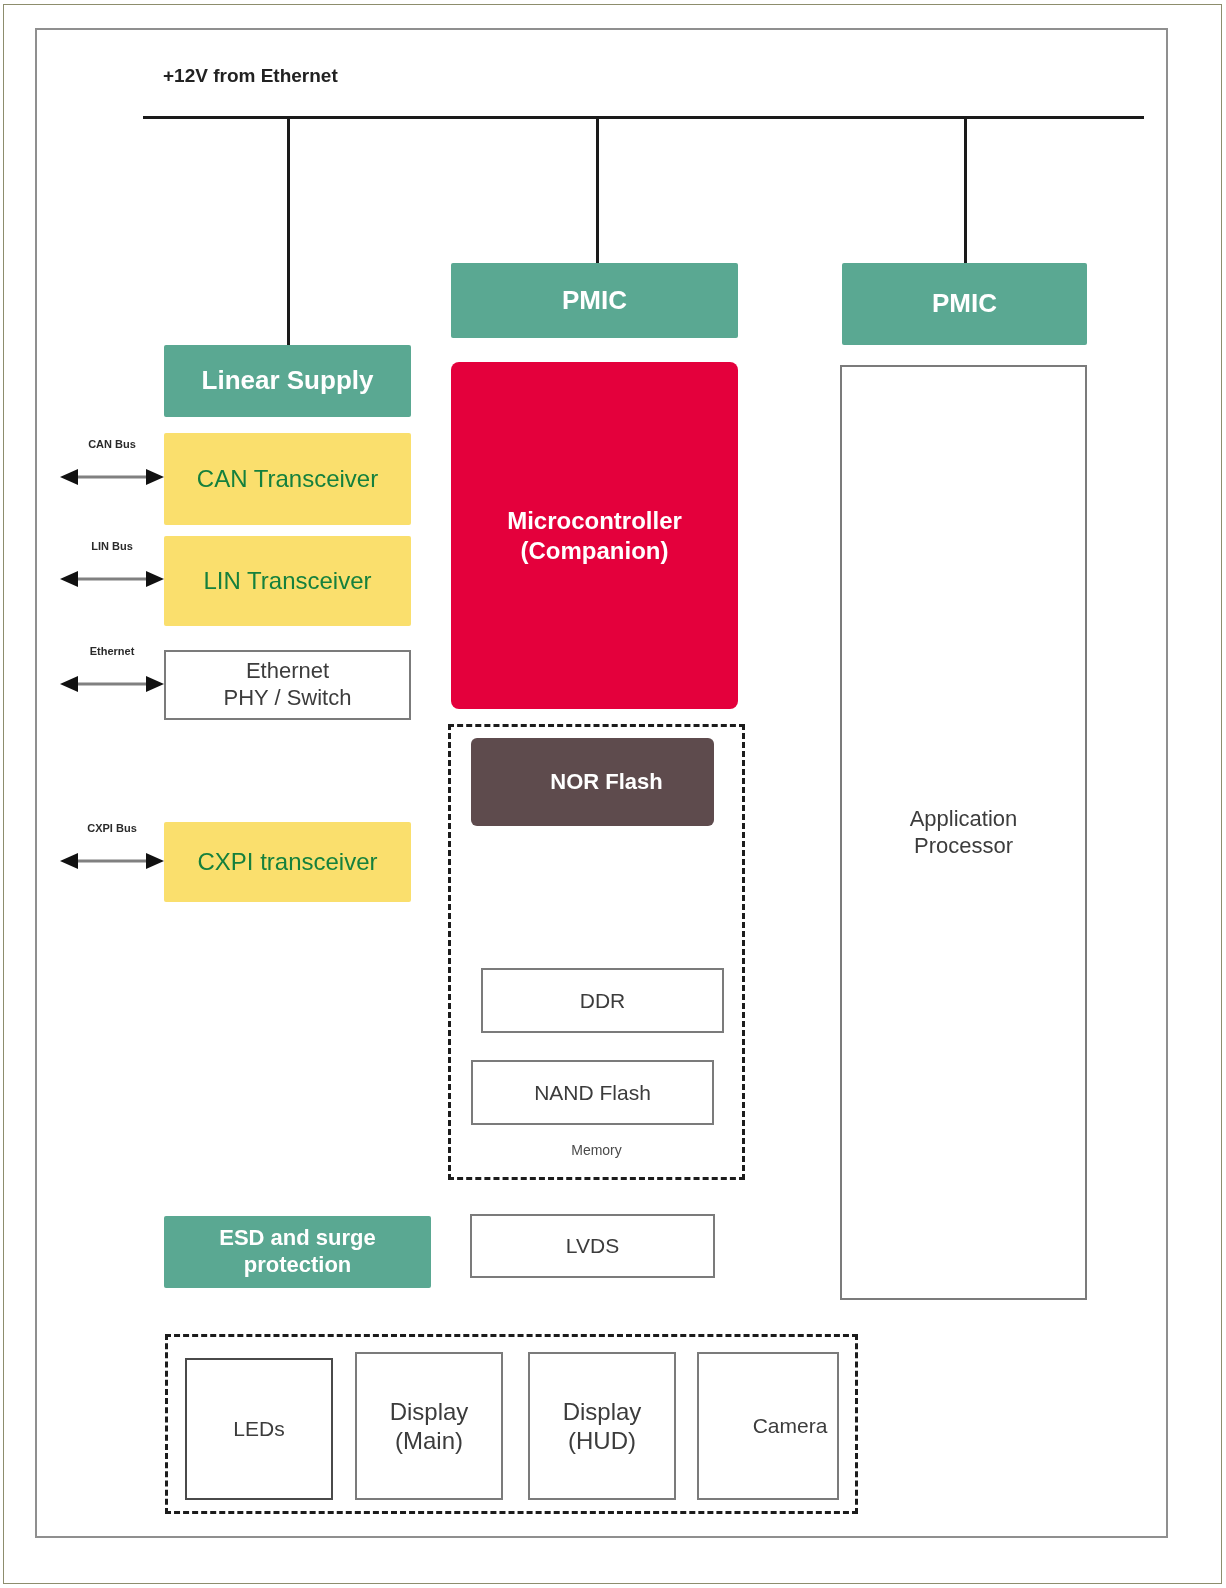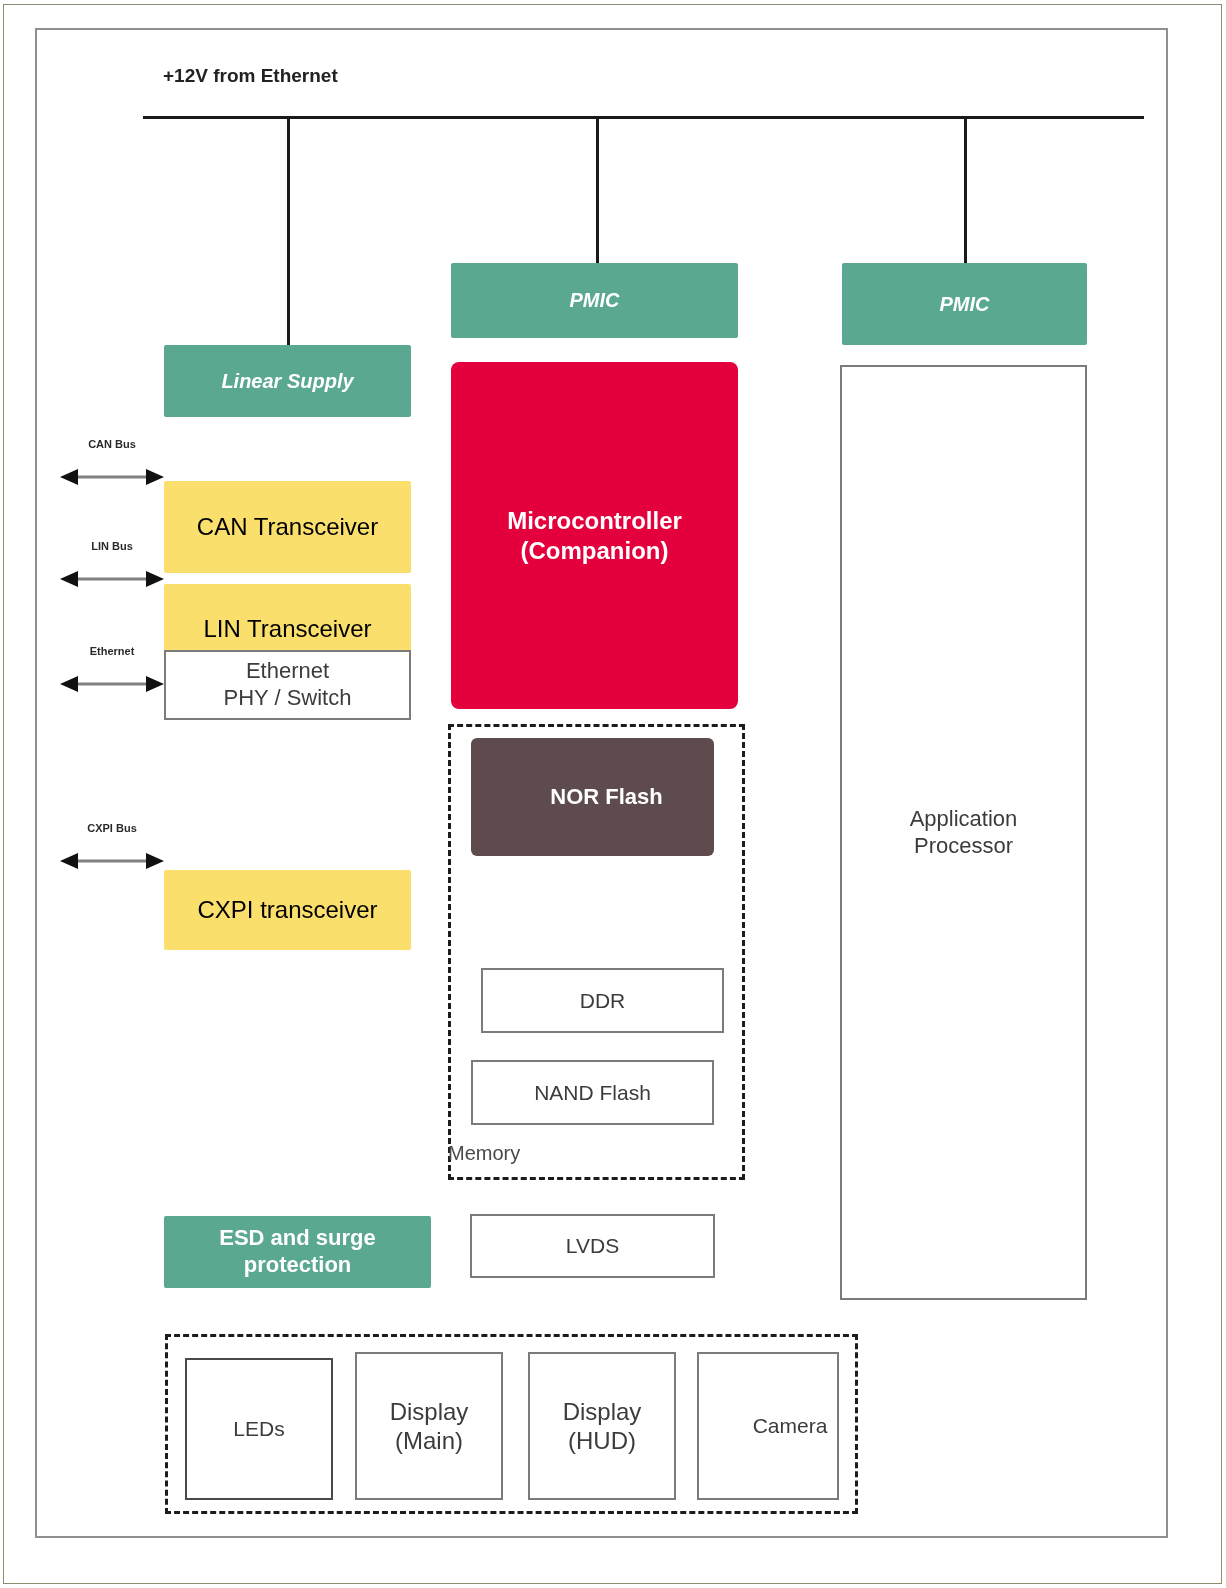--- a/index.html
+++ b/index.html
@@ -52,23 +52,22 @@
   .blk .lbl { display: block; width: 100%; }
 
   .teal {
     background: #5aa892;
     color: #ffffff;
     font-weight: bold;
     border-radius: 2px;
   }
   .yellow {
     background: #fadf6d;
-    color: #000000;
+    color: #15803d;
     border-radius: 2px;
-    margin-top: 48px;
   }
   .red {
     background: #e4003c;
     color: #ffffff;
     font-weight: bold;
     border-radius: 8px;
   }
   .brown {
     background: #5e4b4d;
     color: #ffffff;
@@ -116,28 +115,28 @@
 
   
   .dashed {
     position: absolute;
     box-sizing: border-box;
     border: 3px dashed #1c1c1c;
     background: transparent;
   }
   .group-caption {
     position: absolute;
-    text-align: left;
+    text-align: center;
     color: #4a4a4a;
-    font-size: 20px;
+    font-size: 14px;
   }
   .t20   { font-size: 24px; }
   .t21   { font-size: 21px; }
   .t22   { font-size: 22px; }
-  .t23   { font-size: 20px; font-style: italic; }
+  .t23   { font-size: 26px; }
   .t24   { font-size: 24px; }
 
   #rail-title {
     position: absolute;
     left: 163px;
     top: 65px;
     font-size: 19px;
     font-weight: bold;
     color: #222222;
     white-space: nowrap;
@@ -232,21 +231,21 @@
 
   <div class="blk red t24" style="left:451px; top:362px; width:287px; height:347px;">
     <span class="lbl">
       <span>Microcontroller</span><br>
       <span>(Companion)</span>
     </span>
   </div>
 
   <div class="dashed" style="left:448px; top:724px; width:297px; height:456px;"></div>
 
-  <div class="blk brown t22" style="left:471px; top:738px; width:243px; height:118px;padding-left:28px;">
+  <div class="blk brown t22" style="left:471px; top:738px; width:243px; height:88px;padding-left:28px;">
     <span class="lbl">NOR Flash</span>
   </div>
 
 
   <div class="blk white t21" style="left:481px; top:968px; width:243px; height:65px;">
     <span class="lbl">DDR</span>
   </div>
 
   <div class="blk white t21" style="left:471px; top:1060px; width:243px; height:65px;">
     <span class="lbl">NAND Flash</span>

